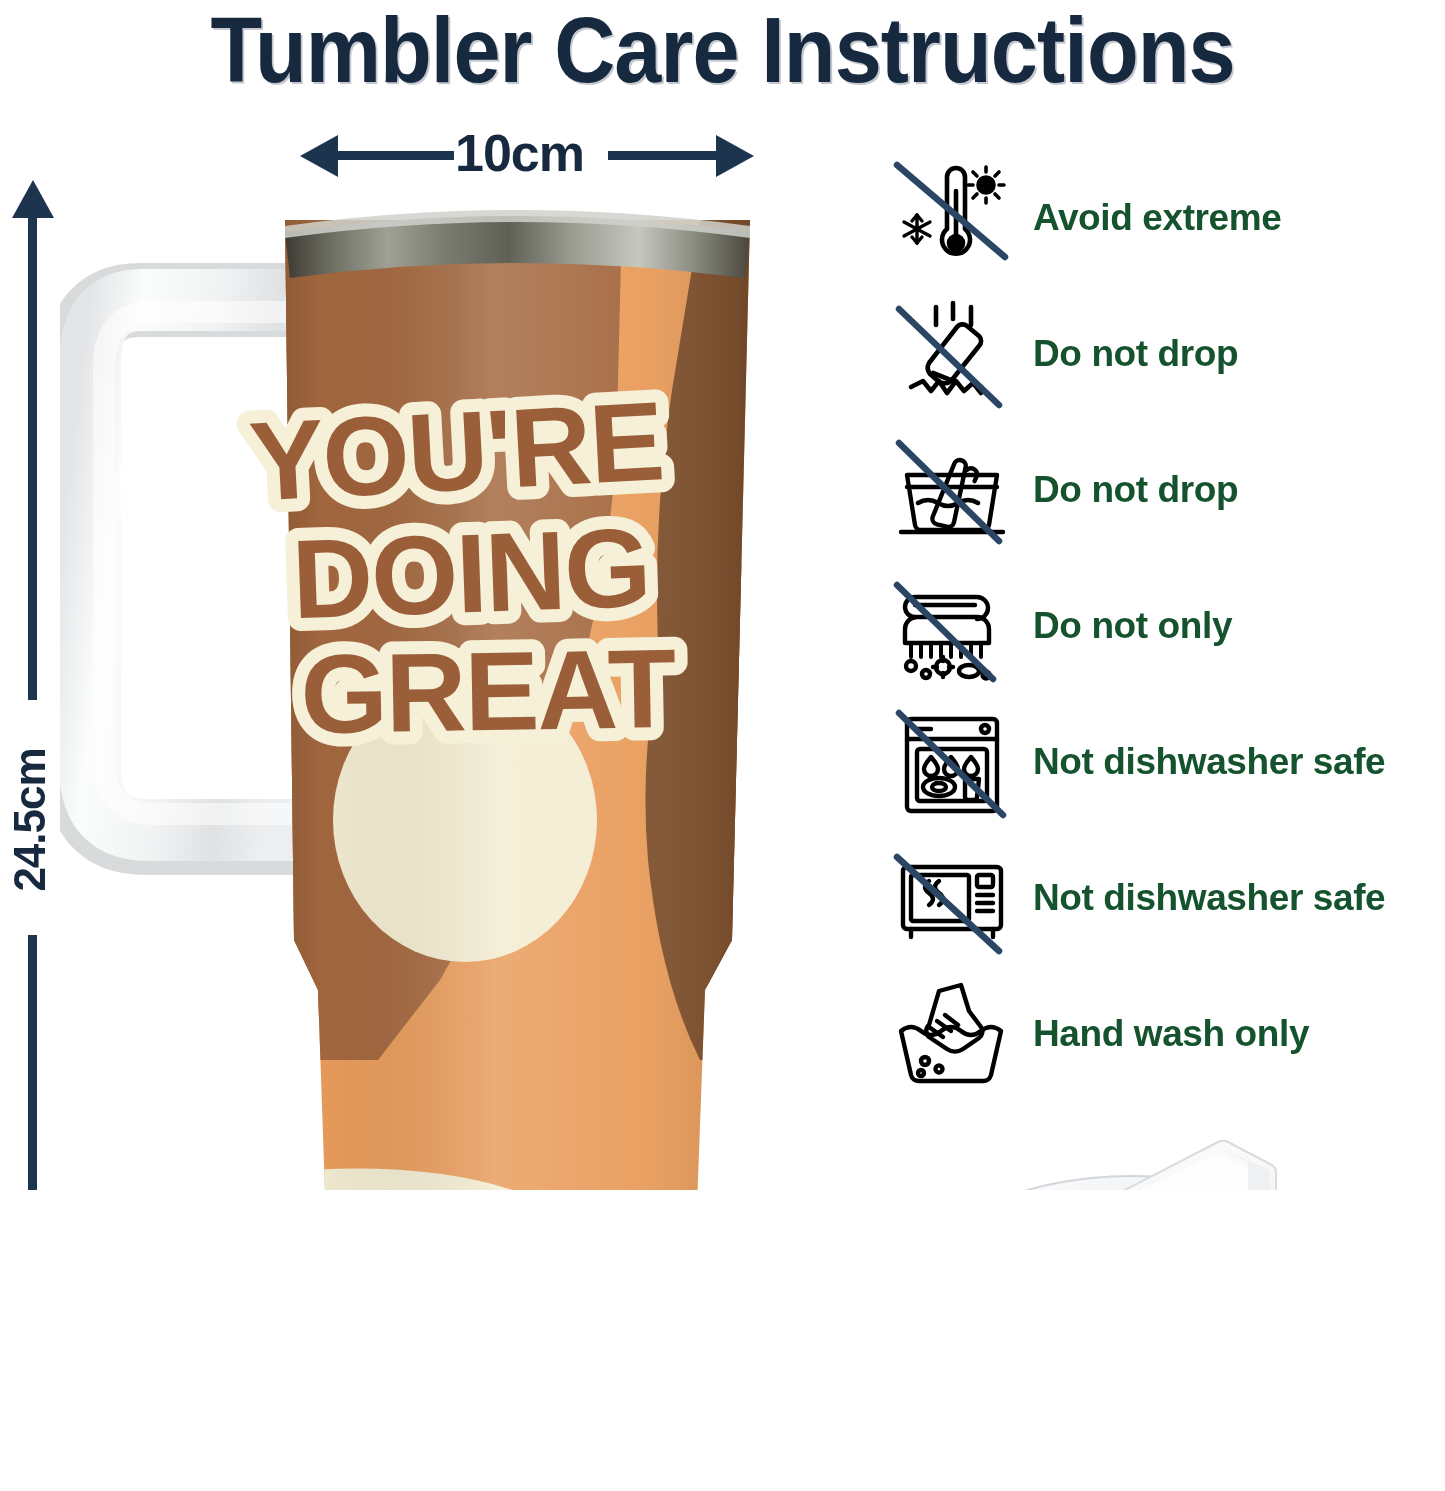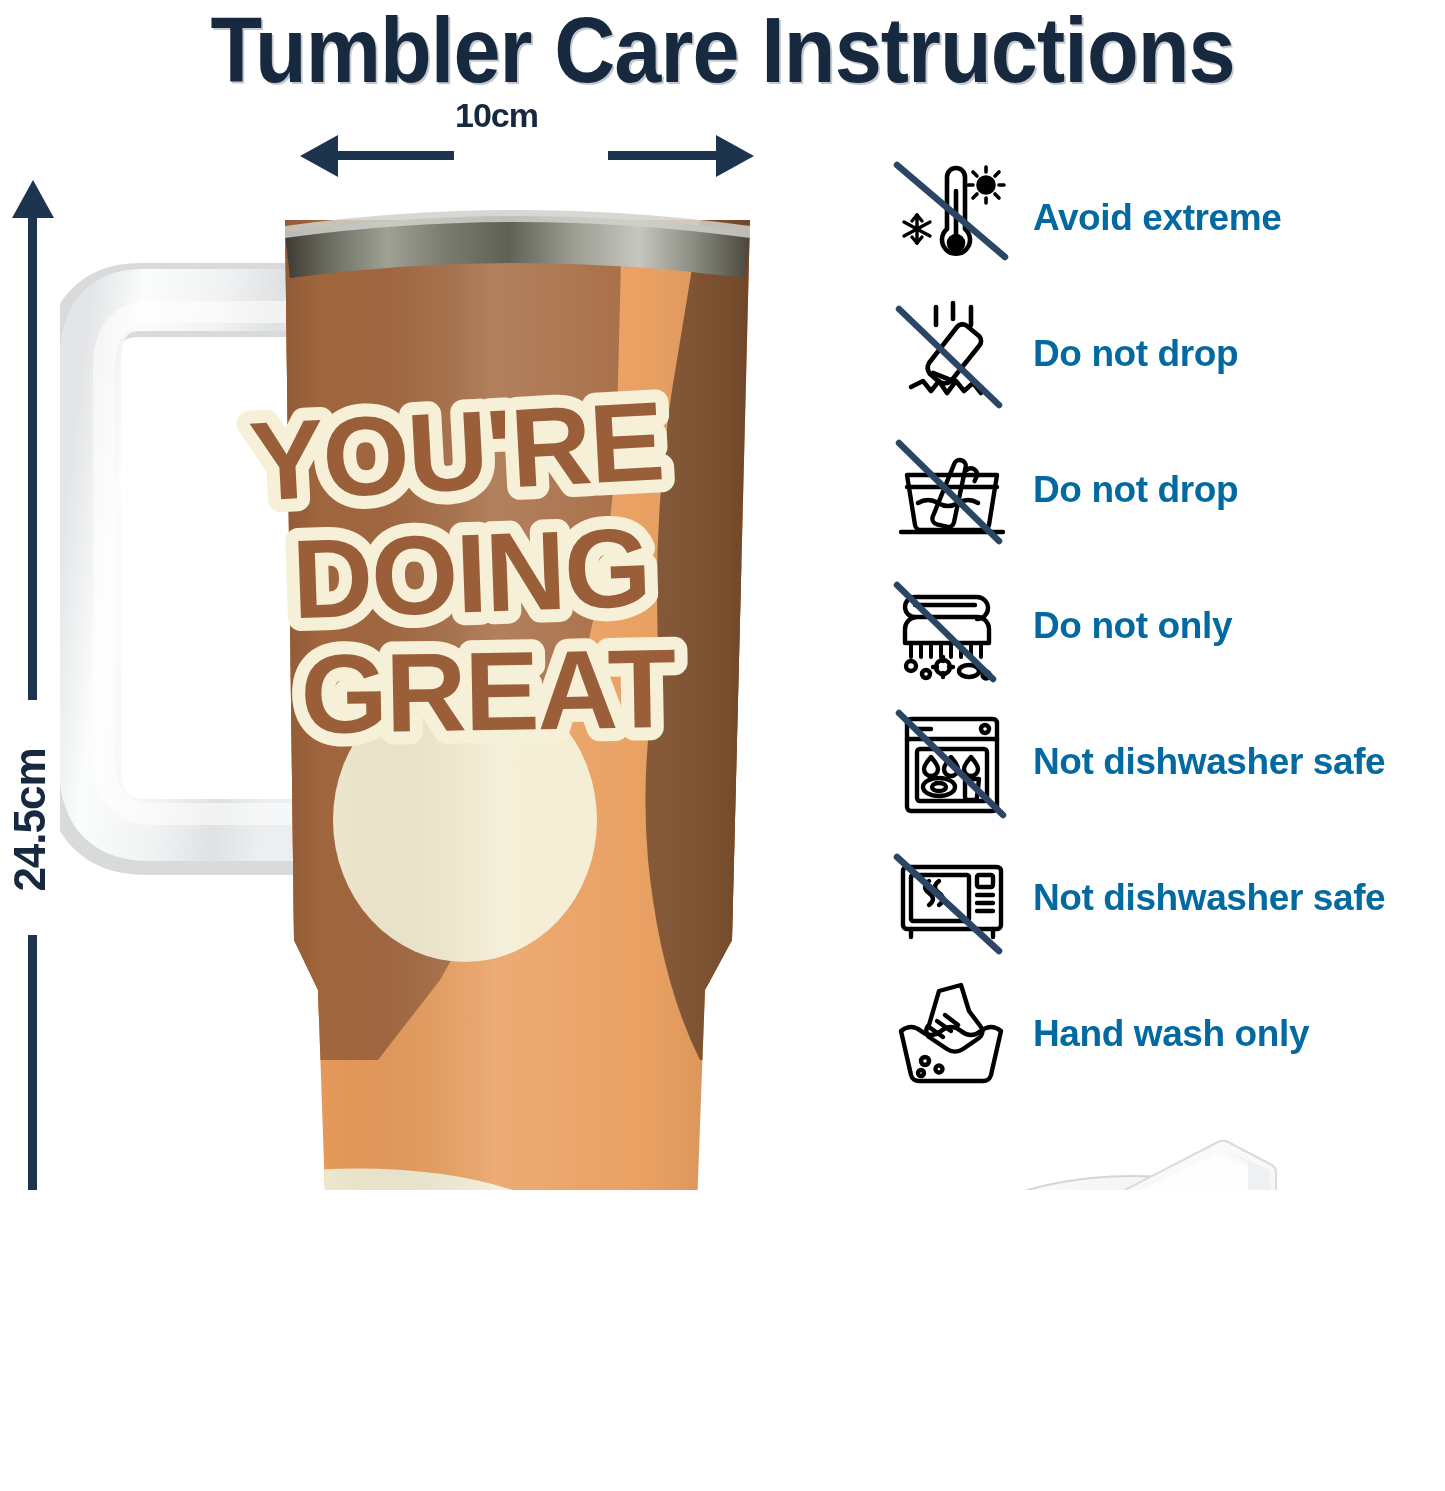--- a/index.html
+++ b/index.html
@@ -40,22 +40,22 @@
   
   .dim-label {
     position: absolute;
     color: #16293f;
     font-weight: bold;
     font-family: "Liberation Sans", sans-serif;
     white-space: nowrap;
   }
   #dim-top-label {
     left: 455px;
-    top: 96px;
-    font-size: 34px;
+    top: 123px;
+    font-size: 52px;
     letter-spacing: -1px;
   }
   #dim-bottom-label {
     left: 465px;
     top: 1428px;
     font-size: 46px;
     letter-spacing: -1px;
     margin-top: 20px;
   }
   #dim-left-label {
@@ -127,21 +127,21 @@
   .care-icon {
     width: 118px;
     height: 118px;
     flex: 0 0 118px;
     position: relative;
   }
   .care-label {
     margin-left: 22px;
     font-size: 37px;
     font-weight: bold;
-    color: #0369a1;
+    color: #14532d;
     line-height: 1.16;
     letter-spacing: -0.4px;
   }
   .care-label.two-line { line-height: 1.14; }
 
   
   #lid-photo {
     position: absolute;
     left: 888px;
     top: 1118px;

